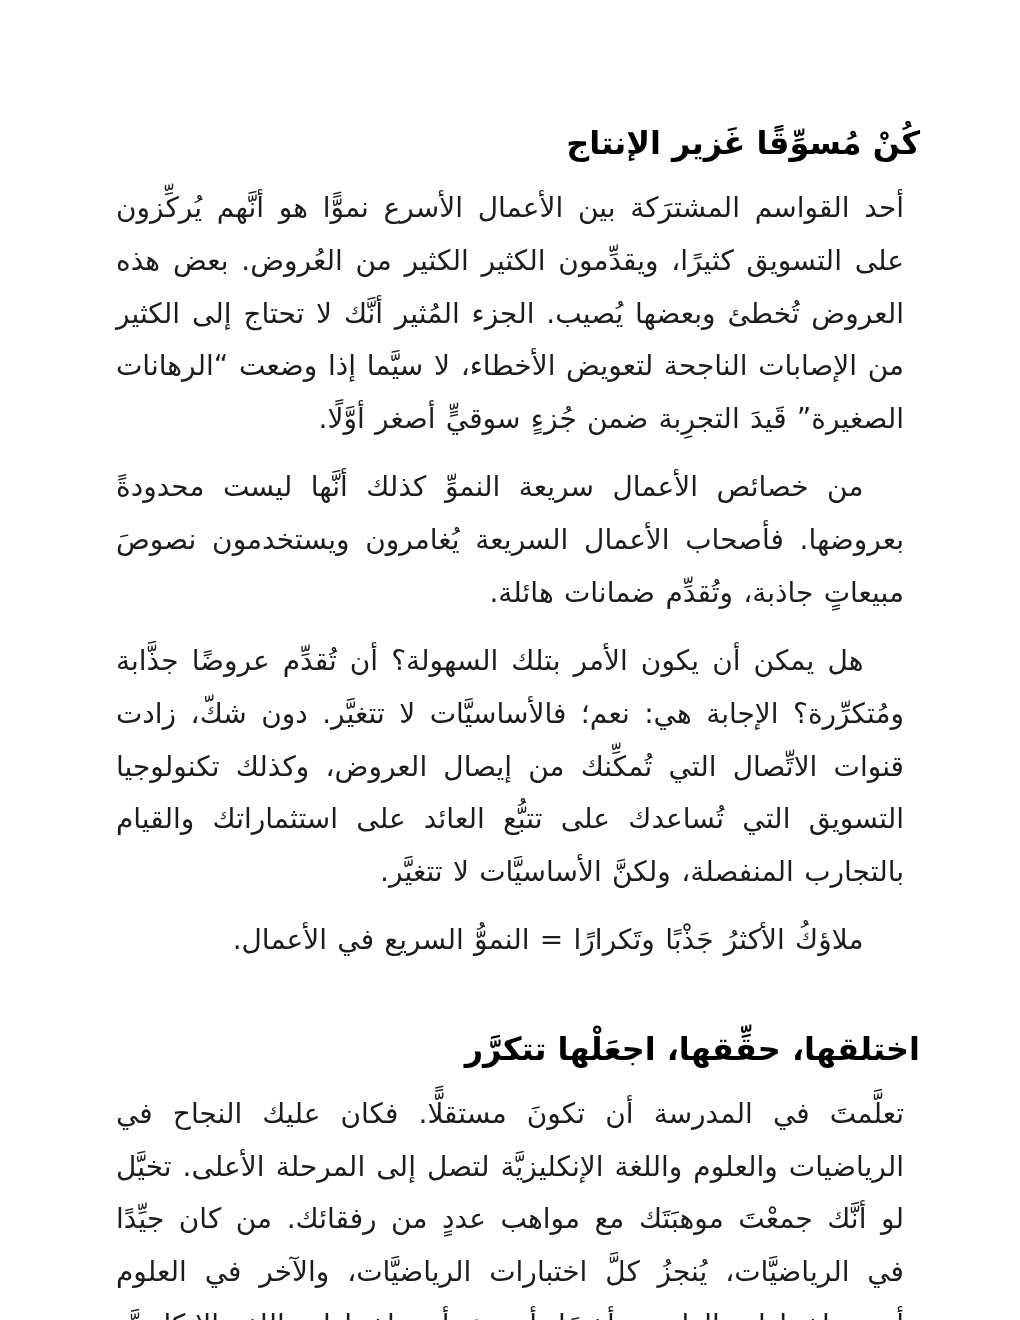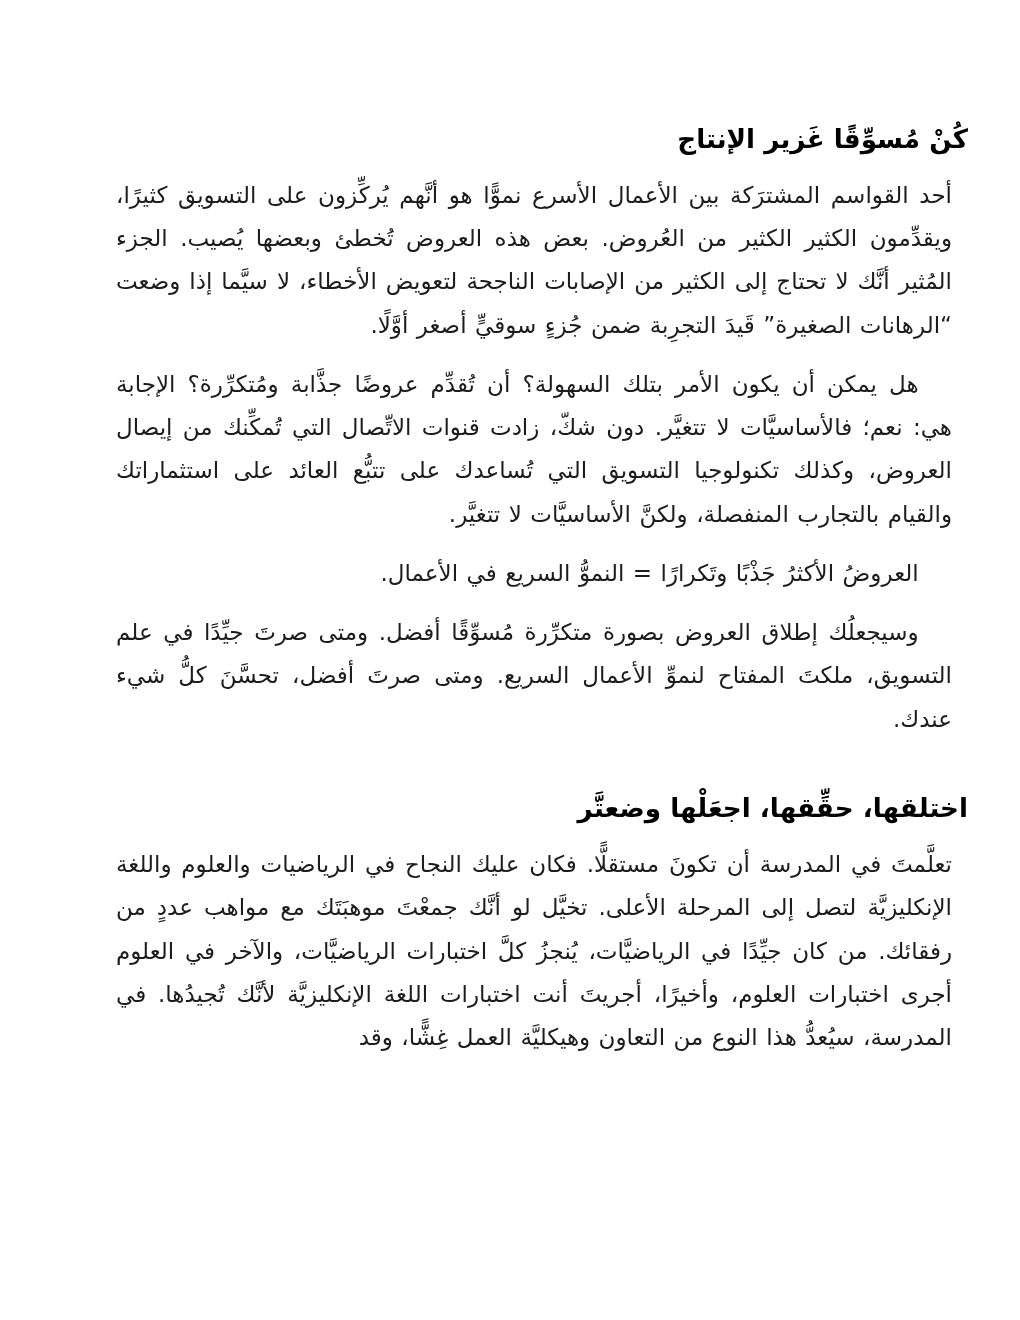--- a/index.html
+++ b/index.html
@@ -10,23 +10,23 @@
     width: 1020px;
     height: 1320px;
     background: #ffffff;
     overflow: hidden;
     font-family: "DejaVu Sans", sans-serif;
   }
   .page {
     box-sizing: border-box;
     width: 1020px;
     height: 1320px;
-    padding: 120px 52px 30px 100px;
+    padding: 120px 100px 30px 100px;
     direction: rtl;
-    font-size: 23px;
+    font-size: 28px;
     color: #1c1c1c;
     overflow: hidden;
   }
   .section {
     margin: 0;
   }
   .section + .section {
     margin-top: 2.1em;
   }
   .heading {
@@ -51,23 +51,23 @@
   }
 </style>
 </head>
 <body>
 
 <div class="page">
 
   <section class="section">
     <h2 class="heading">كُنْ مُسوِّقًا غَزير الإنتاج</h2>
     <p class="para first">أحد القواسم المشترَكة بين الأعمال الأسرع نموًّا هو أنَّهم يُركِّزون على التسويق كثيرًا، ويقدِّمون الكثير الكثير من العُروض. بعض هذه العروض تُخطئ وبعضها يُصيب. الجزء المُثير أنَّك لا تحتاج إلى الكثير من الإصابات الناجحة لتعويض الأخطاء، لا سيَّما إذا وضعت “الرهانات الصغيرة” قَيدَ التجرِبة ضمن جُزءٍ سوقيٍّ أصغر أوَّلًا.</p>
+    <p class="para">من خصائص الأعمال سريعة النموِّ كذلك أنَّها ليست محدودةً بعروضها. فأصحاب الأعمال السريعة يُغامرون ويستخدمون نصوصَ مبيعاتٍ جاذبة، وتُقدِّم ضمانات هائلة.</p>
     <p class="para">هل يمكن أن يكون الأمر بتلك السهولة؟ أن تُقدِّم عروضًا جذَّابة ومُتكرِّرة؟ الإجابة هي: نعم؛ فالأساسيَّات لا تتغيَّر. دون شكّ، زادت قنوات الاتِّصال التي تُمكِّنك من إيصال العروض، وكذلك تكنولوجيا التسويق التي تُساعدك على تتبُّع العائد على استثماراتك والقيام بالتجارب المنفصلة، ولكنَّ الأساسيَّات لا تتغيَّر.</p>
-    <p class="para">العروضُ الأكثرُ جَذْبًا وتَكرارًا = النموُّ السريع في الأعمال.</p>
-    <p class="para">وسيجعلُك إطلاق العروض بصورة متكرِّرة مُسوِّقًا أفضل. ومتى صرتَ جيِّدًا في علم التسويق، ملكتَ المفتاح لنموِّ الأعمال السريع. ومتى صرتَ أفضل، تحسَّنَ كلُّ شيء عندك.</p>
+    <p class="para">ملاؤكُ الأكثرُ جَذْبًا وتَكرارًا = النموُّ السريع في الأعمال.</p>
   </section>
 
   <section class="section">
-    <h2 class="heading">اختلقها، حقِّقها، اجعَلْها وضعتَّر</h2>
+    <h2 class="heading">اختلقها، حقِّقها، اجعَلْها تتكرَّر</h2>
     <p class="para first">تعلَّمتَ في المدرسة أن تكونَ مستقلًّا. فكان عليك النجاح في الرياضيات والعلوم واللغة الإنكليزيَّة لتصل إلى المرحلة الأعلى. تخيَّل لو أنَّك جمعْتَ موهبَتَك مع مواهب عددٍ من رفقائك. من كان جيِّدًا في الرياضيَّات، يُنجزُ كلَّ اختبارات الرياضيَّات، والآخر في العلوم أجرى اختبارات العلوم، وأخيرًا، أجريتَ أنت اختبارات اللغة الإنكليزيَّة لأنَّك تُجيدُها. في المدرسة، سيُعدُّ هذا النوع من التعاون وهيكليَّة العمل غِشًّا، وقد</p>
   </section>
 
 </div>
 
 </body></html>

